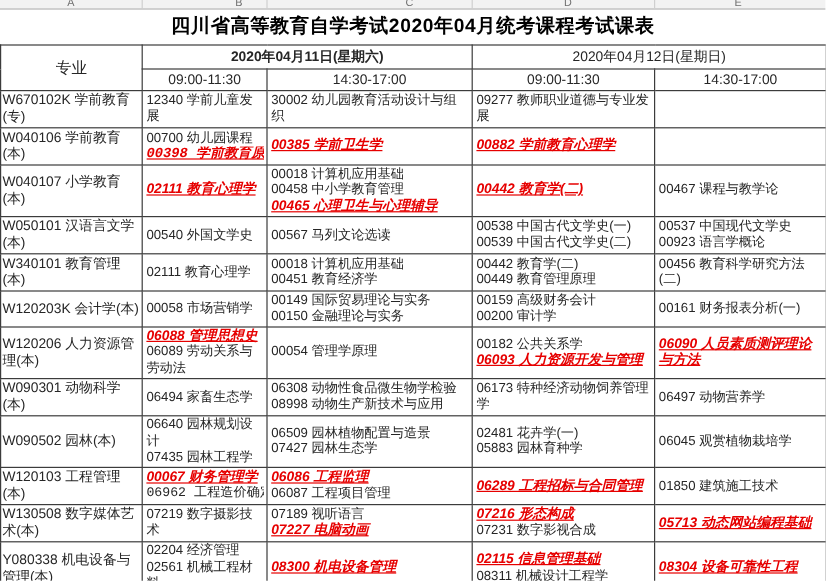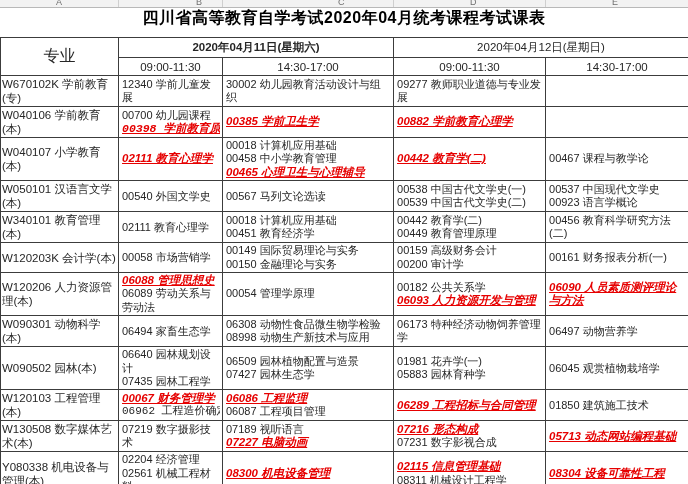--- a/index.html
+++ b/index.html
@@ -1,31 +1,31 @@
 <!DOCTYPE html>
 <html><head>
 <meta charset="utf-8">
 <style>
   html,body{margin:0;padding:0;background:#fff;}
   body{width:688px;height:484px;overflow:hidden;font-family:"Liberation Sans",sans-serif;color:#262626;}
   
   .xl-strip{position:relative;height:7px;background:#f2f2f2;border-bottom:1px solid #b8b8b8;overflow:hidden;}
   .xl-strip .col-letter{position:absolute;top:-3px;font-size:9px;color:#6f6f6f;}
   .xl-strip .sep{position:absolute;top:0;width:1px;height:7px;background:#cfcfcf;}
-  .title-band{height:29px;display:flex;align-items:flex-start;justify-content:center;}
+  .title-band{height:29px;display:flex;align-items:center;justify-content:center;}
   .title-band .t{font-size:16px;font-weight:bold;color:#000;letter-spacing:0.5px;}
   table{border-collapse:collapse;table-layout:fixed;width:688px;}
   td,th{border:1px solid #3c3c3c;vertical-align:middle;padding:1px 2px 1px 3px;font-weight:normal;}
   th{text-align:center;font-size:11.5px;padding:1px 0;}
   .major-cell{font-size:11.5px;padding-left:1px;line-height:14px;}
   .course-cell{font-size:11px;}
   .line{line-height:13.4px;}
   .red{color:#e60000;font-weight:bold;font-style:italic;text-decoration:underline;font-size:11.5px;}
   .clip{white-space:nowrap;overflow:hidden;font-family:Liberation Mono, monospace;}
-  .hdr-major{font-size:16px;}
+  .hdr-major{font-size:13px;}
 </style>
 </head>
 <body>
 
 <div class="xl-strip" id="xl-strip">
     <span class="col-letter" style="left: 56px;">A</span>
     <span class="col-letter" style="left: 196px;">B</span>
     <span class="col-letter" style="left: 338px;">C</span>
     <span class="col-letter" style="left: 470px;">D</span>
     <span class="col-letter" style="left: 612px;">E</span>
@@ -193,21 +193,21 @@
         <td class="major-cell">W090502 园林(本)</td>
         <td class="course-cell">
           <div class="line">06640 园林规划设计</div>
           <div class="line">07435 园林工程学</div>
         </td>
         <td class="course-cell">
           <div class="line">06509 园林植物配置与造景</div>
           <div class="line">07427 园林生态学</div>
         </td>
         <td class="course-cell">
-          <div class="line">01981 花卉学(一)</div>
+          <div class="line">02481 花卉学(一)</div>
           <div class="line">05883 园林育种学</div>
         </td>
         <td class="course-cell">
           <div class="line">06045 观赏植物栽培学</div>
         </td>
       </tr>
       <tr>
         <td class="major-cell">W120103 工程管理(本)</td>
         <td class="course-cell">
           <div class="line red">00067 财务管理学</div>

